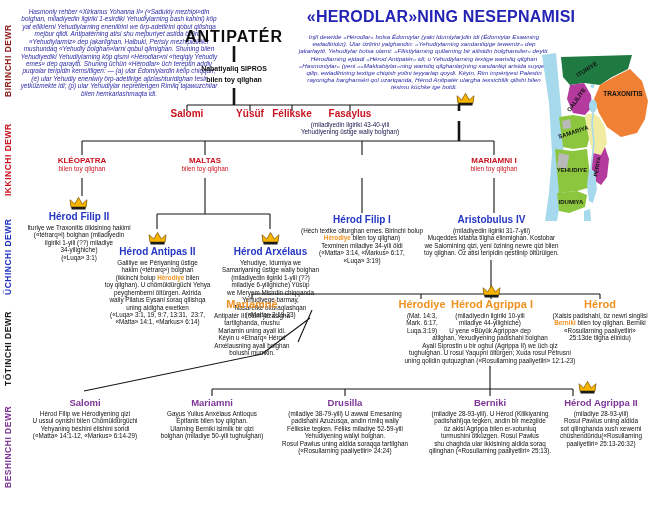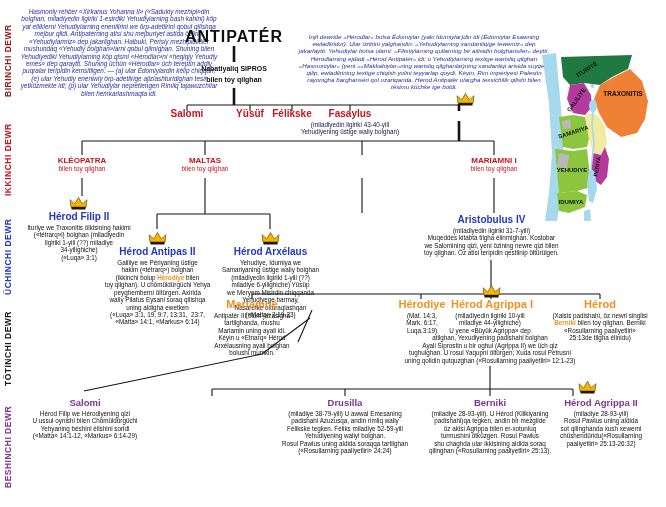--- a/index.html
+++ b/index.html
@@ -52,20 +52,21 @@
       <path d="M84,391 L262,354 L310,318 M298,342 L312,310"></path>
     </g>
   </svg>
 
   <div class="vlab" id="p1">BIRINCHI DEWR</div>
   <div class="vlab" id="p2">IKKINCHI DEWR</div>
   <div class="vlab" id="p3">ÜCHINCHI DEWR</div>
   <div class="vlab" id="p4">TÖTINCHI DEWR</div>
   <div class="vlab" id="p5">BESHINCHI DEWR</div>
 
+  <div class="abs ctr" id="title">«HERODLAR»NING NESEPNAMISI</div>
   <div class="abs ctr intro" id="intro-left">Hasmonly rehber «Xirkanus Yohanna II» («Sadukiy mezhipi»din bolghan, miladiyedin ilgiriki 1-esirdiki Yehudiylarning bash kahini) köp yat elliklerni Yehudiylarning enenilirini we örp-adetlirini qobul qilishqa mejbur qildi. Antipatérning atisi shu mejburiyet astida özlirini «Yehudiylarmiz» dep jakarlighan. Halbuki, Perisiy mezhipidikiler mushundaq «Yehudiy bolghan»larni qobul qilmighan. Shuning bilen Yehudiyediki Yehudiylarning köp qismi «Hérodlar»ni «heqiqiy Yehudiy emes» dep qaraytti. Shuning üchün «Hérodlar» üch tereptin addiy puqralar teripidin kemsitilgen: — (a) ular Édomiylardin kélip chiqqan; (e) ular Yehudiy eneniwiy örp-adetlirige ajizlashturidighan tesir yetküzmekte idi; (p) ular Yehudiylar nepretlengen Rimliq tajawuzchilar bilen hemkarlashmaqta idi.</div>
   <div class="abs ctr intro" id="intro-right">Injil dewride «Hérodlar» bolsa Édomiylar (yaki Idumiylar)din idi (Édomiylar Esawning ewladliridur). Ular özlirini yalghandin: «Yehudiylarning xandanliqige tewemiz» dep jakarlaytti. Yehudiylar bolsa ularni: «Filistiylarning qullarning bir ailisidin bolghansiler» deytti. Hérodlarning ejdadi «Hérod Antipatér» idi; u Yehudiylarning textige warisliq qilghan «Hasmoniylar» (yeni ««Makkabiylar»ning warisliq qilghanlar)ning xandanliqi arisida suyqest qilip, ewladlirining textige chiqish yolini teyyarlap qoydi. Kéyin, Rim impériyesi Palestin rayonigha barghanséri qol uzartqanda, Hérod Antipatér ulargha texsichilik qilishi bilen téximu küchke ige boldi.</div>
 
   <div class="abs ctr" id="antipater">ANTIPATÉR</div>
   <div class="abs ctr" id="sipros">Nabatiyaliq SIPROS
 bilen toy qilghan</div>
 
   <div class="abs ctr g1name" style="left:152px;top:108px;width:70px">Salomi</div>
   <div class="abs ctr g1name" style="left:220px;top:108px;width:60px">Yüsüf</div>
   <div class="abs ctr g1name" style="left:262px;top:108px;width:60px">Félikske</div>
@@ -127,20 +128,28 @@
   <div class="abs ctr" style="left:197px;top:246px;width:147px">
     <div class="pname c-blue">Hérod Arxélaus</div>
     <div class="note">Yehudiye, Idumiya we
 Samariyaning üstige waliy bolghan
 (miladiyedin ilgiriki 1-yili (??)
 miladiye 6-yilighiche) Yüsüp
 we Meryem Misirdin chiqqanda
 Yehudiyege barmay,
 Nasaretke olturaqlashqan
 («Matta» 2:19-23)</div>
+  </div>
+  <div class="abs ctr" style="left:282px;top:214px;width:160px">
+    <div class="pname c-blue">Hérod Filip I</div>
+    <div class="note"><span>(Héch textke olturghan emes. Birinchi bolup
+</span><span class="hl">Hérodiye</span><span> bilen toy qilghan)
+Texminen miladiye 34-yili öldi
+(«Matta» 3:14, «Markus» 6:17,
+«Luqa» 3:19)</span></div>
   </div>
   <div class="abs ctr" style="left:404px;top:214px;width:175px">
     <div class="pname c-blue">Aristobulus  IV</div>
     <div class="note">(miladiyedin ilgiriki 31-7-yili)
 Muqeddes kitabta tilgha élinmighan. Kostobar
 we Salomining qizi, yeni özining newre qizi bilen
 toy qilghan. Öz atisi teripidin qestlinip öltürülgen.</div>
   </div>
 
   <div class="abs ctr" style="left:200px;top:298px;width:104px">
@@ -179,20 +188,27 @@
 «Rosullarning paaliyetliri»
 25:13de tilgha élinidu)</span></div>
   </div>
 
   <div class="abs ctr" style="left:5px;top:397px;width:160px">
     <div class="pname c-purple">Salomi</div>
     <div class="note">Hérod Filip we Hérodiyening qizi
 U ussul oynishi bilen Chömüldürgüchi
 Yehyaning béshini élishini soridi
 («Matta» 14:1-12, «Markus» 6:14-29)</div>
+  </div>
+  <div class="abs ctr" style="left:134px;top:397px;width:156px">
+    <div class="pname c-purple">Mariamni</div>
+    <div class="note">Gayus Yulius Anxélaus Antioqus
+Épifanis bilen toy qilghan.
+Ularning Berniki isimlik bir qizi
+bolghan (miladiye 50-yili tughulghan)</div>
   </div>
   <div class="abs ctr" style="left:265px;top:397px;width:160px">
     <div class="pname c-purple">Drusilla</div>
     <div class="note">(miladiye 38-79-yili) U awwal Emesaning
 padishahi Azuzusqa, andin rimliq waliy
 Félikske tegken. Féliks miladiye 52-59-yili
 Yehudiyening waliyi bolghan.
 Rosul Pawlus uning aldida soraqqa tartilghan
 («Rosullarning paaliyetliri» 24:24)</div>
   </div>

